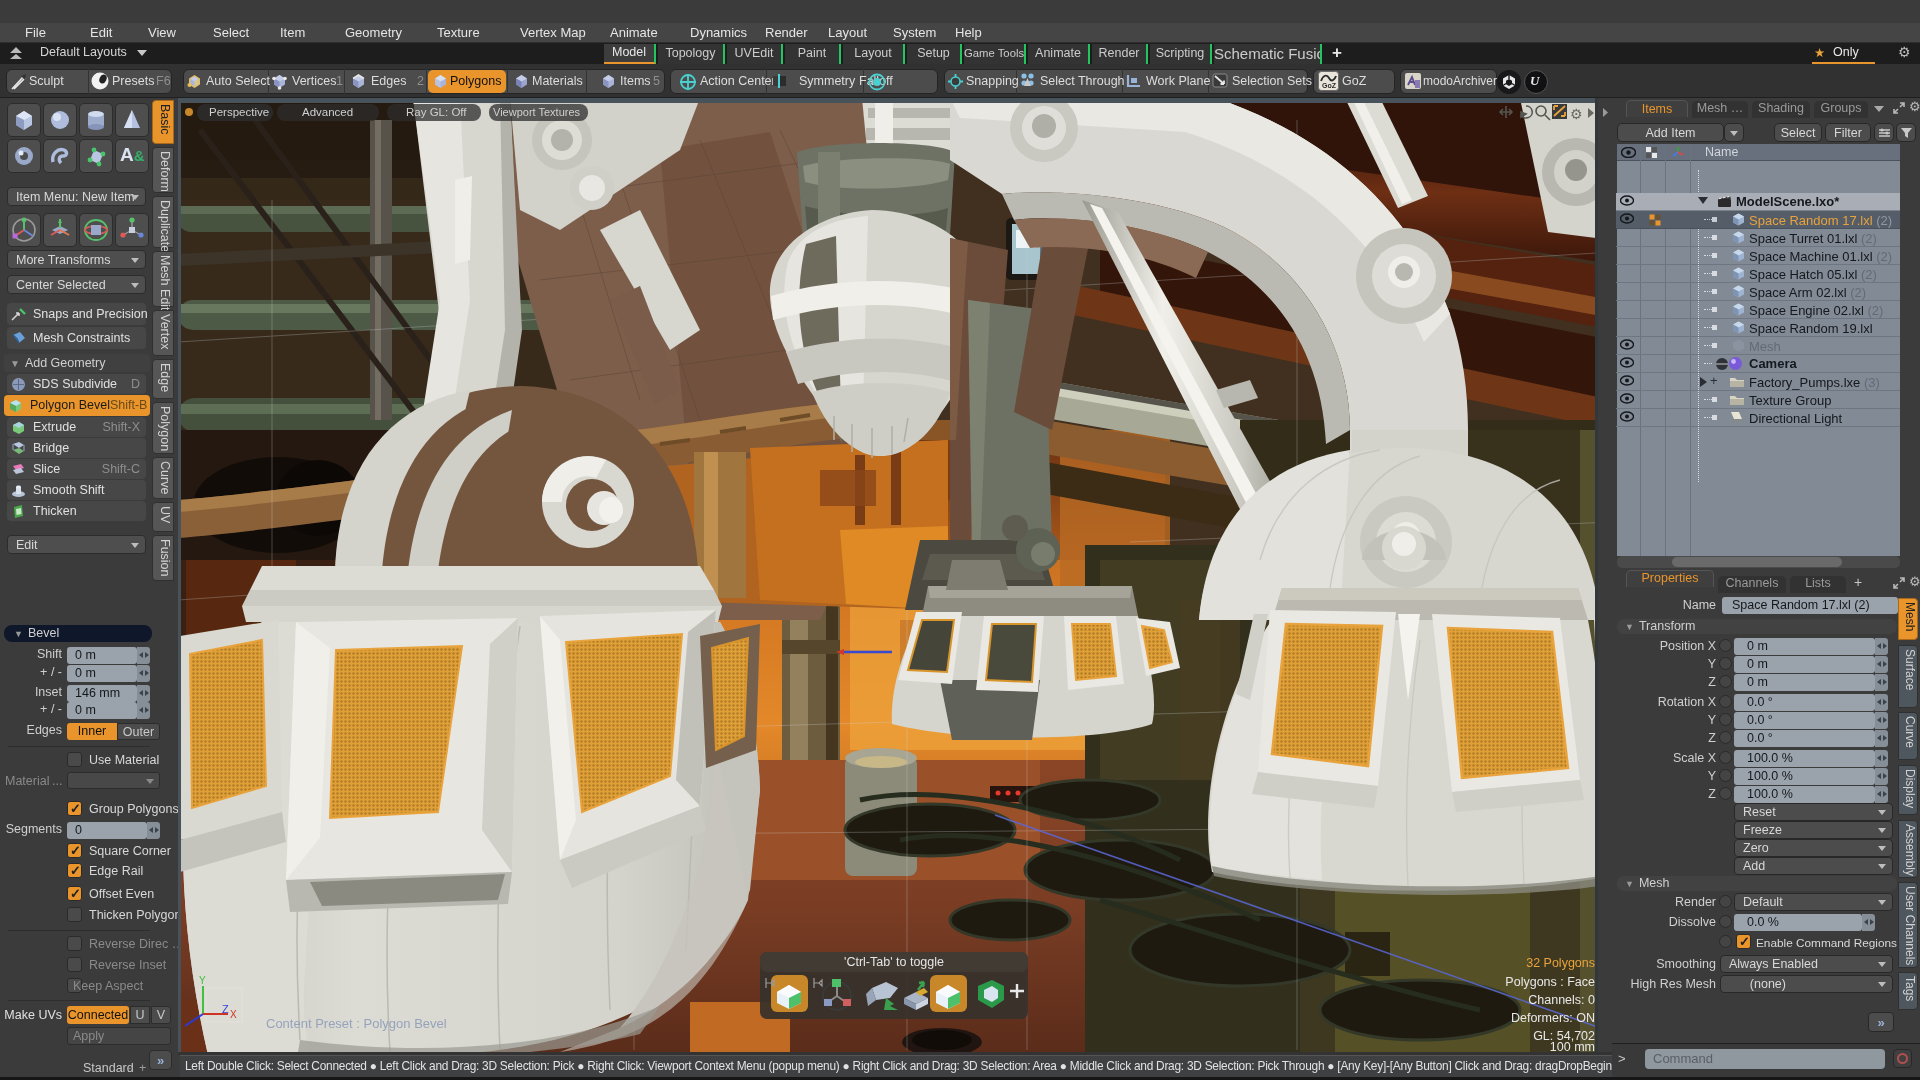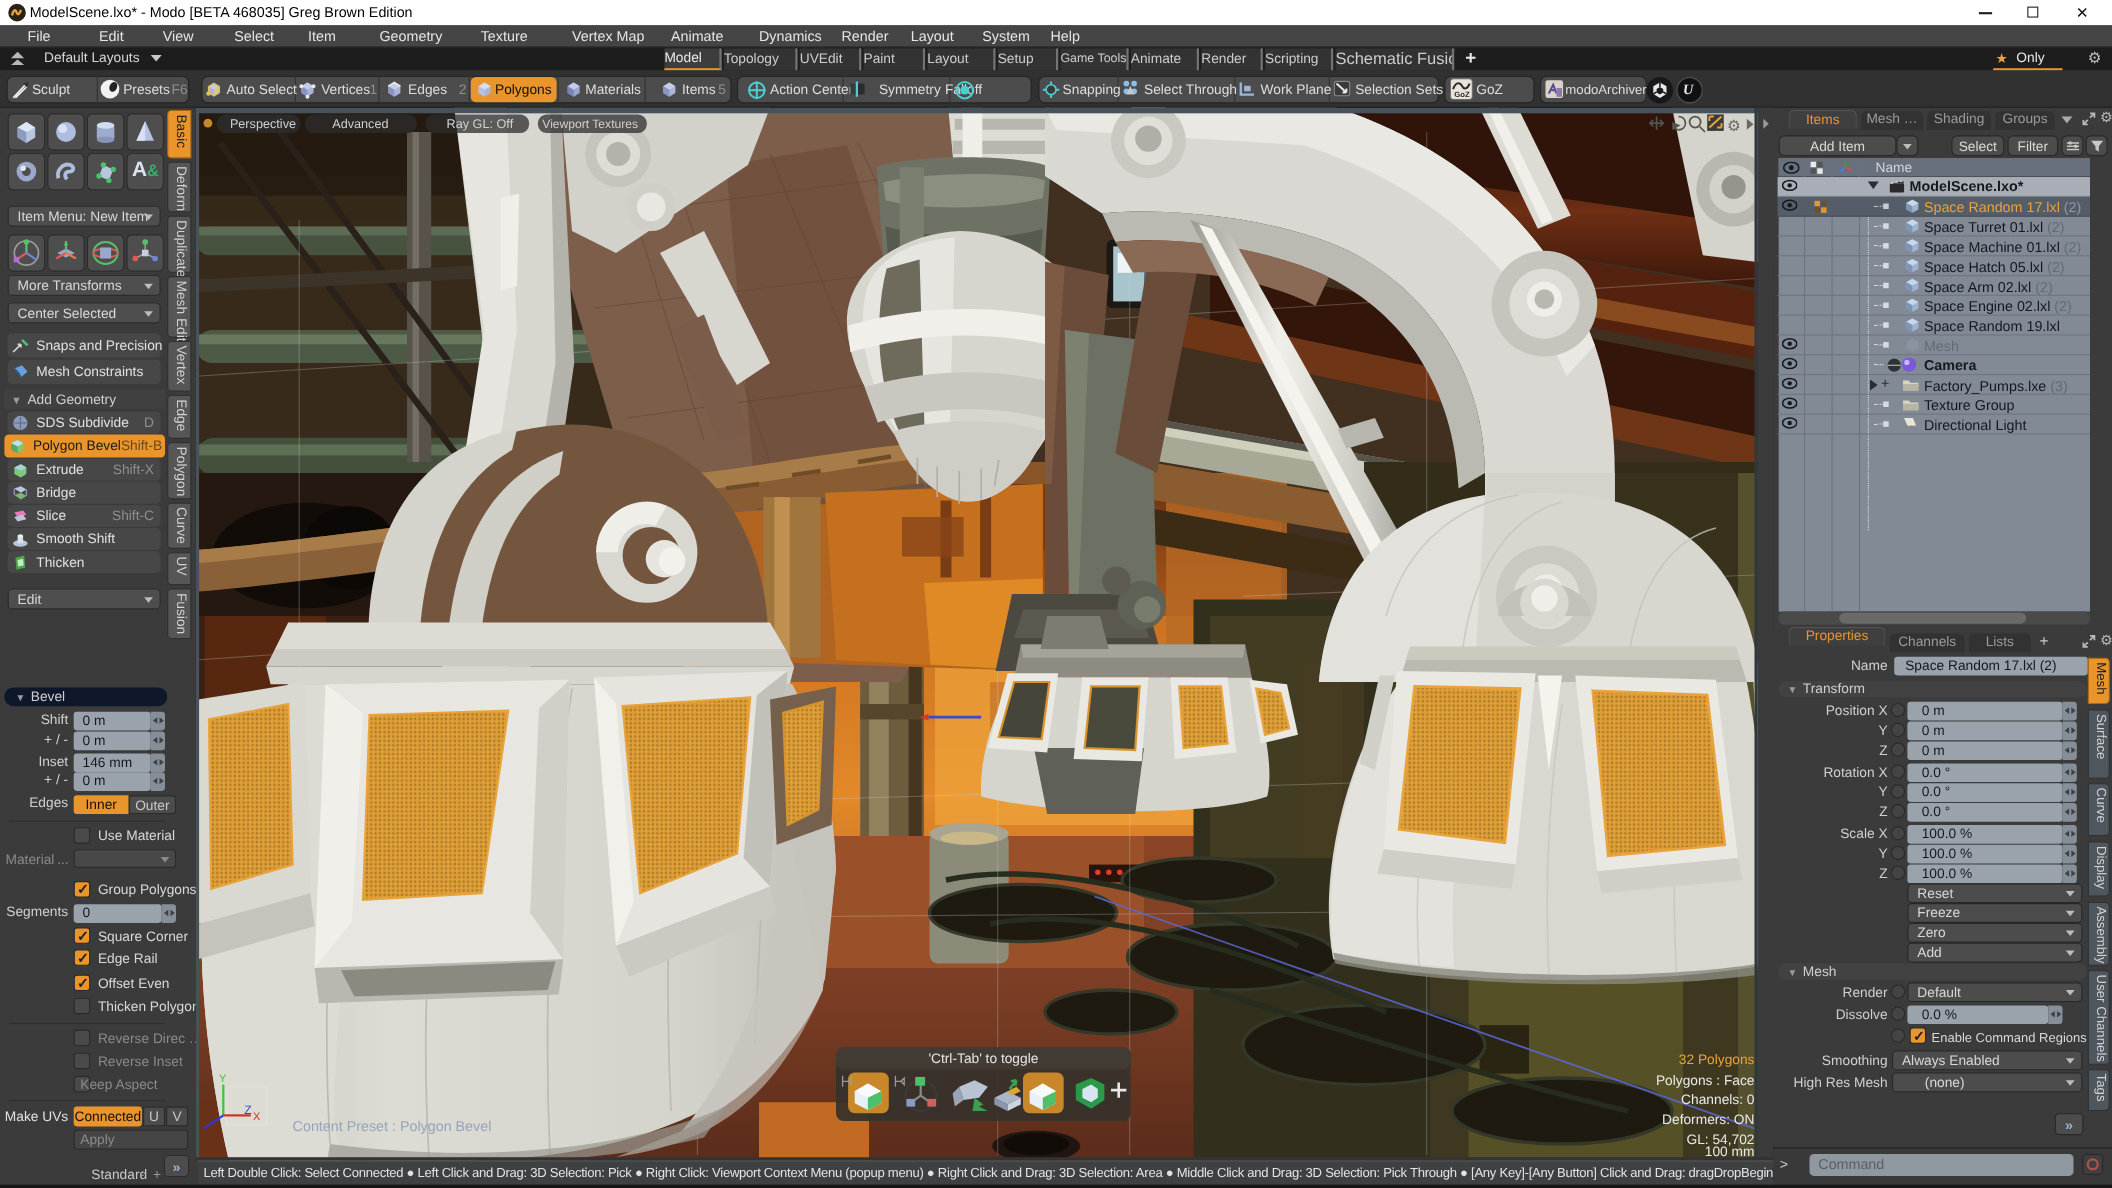--- a/index.html
+++ b/index.html
@@ -12,21 +12,21 @@
 #title { left:0; top:0; width:1920px; height:23px; background:#ffffff; color:#000; font-size:13px; }
 #title .txt { left:27px; top:3px; }
 .winbtn { top:4px; color:#111; font-size:13px; }
 
 
 #menu { left:0; top:23px; width:1920px; height:20px; background:#454545; border-bottom:1px solid #2e2e2e; color:#e5e5e5; font-size:13px; }
 #menu span { position:absolute; top:2px; }
 
 
 #tabrow { left:0; top:43px; width:1920px; height:21px; background:#1d1d1d; color:#d6d6d6; font-size:12.5px; }
-.ltab { position:absolute; top:1px; height:20px; background:#333333; border-right:2px solid #737373; text-align:left; line-height:19px; color:#cccccc; white-space:nowrap; overflow:hidden;}
+.ltab { position:absolute; top:1px; height:20px; background:#333333; border-right:2px solid #22c55e; text-align:center; line-height:19px; color:#cccccc; white-space:nowrap; overflow:hidden;}
 .ltab.act { background:#3d3d3d; border-bottom:2px solid #e9952c; color:#e8e8e8; height:20px; line-height:17px;}
 
 
 #toolbar { left:0; top:64px; width:1920px; height:34px; background:#313131; border-bottom:1px solid #1f1f1f;}
 .tgrp { position:absolute; top:5px; height:25px; background:#4c4c4c; border:1px solid #242424; border-radius:6px; }
 .tbtn { position:absolute; top:5px; height:25px; color:#dddddd; font-size:12.5px; line-height:24px; white-space:nowrap; }
 .tsep { position:absolute; top:5px; height:25px; width:1px; background:#333; }
 .kbd { color:#8f8f8f; }
 
 
@@ -46,48 +46,38 @@
 .flbl { position:absolute; color:#cfcfcf; font-size:12.5px; text-align:right; }
 .spin { position:absolute; width:13px; height:17px; background:#868f98; border-radius:0 3px 3px 0; }
 .spin:before{ content:""; position:absolute; left:2px; top:5px; border-top:3.5px solid transparent; border-bottom:3.5px solid transparent; border-right:4px solid #3c4248;}
 .spin:after{ content:""; position:absolute; right:1px; top:5px; border-top:3.5px solid transparent; border-bottom:3.5px solid transparent; border-left:4px solid #3c4248;}
 
 
 #rightpanel { left:1612px; top:98px; width:308px; height:982px; background:#3b3b3b; font-size:12.5px;}
 .itab { position:absolute; height:17px; border-radius:5px 5px 0 0; background:#323232; color:#9a9a9a; text-align:center; }
 .itab.act { background:#3f3f3f; color:#e9952c; border:1px solid #555; border-bottom:none;}
 .rbtn { position:absolute; height:19px; background:#4c4c4c; border:1px solid #282828; border-radius:5px; color:#d8d8d8; text-align:center; }
-.irow { position:absolute; left:4px; width:284px; height:17.6px; color:#15181c; font-size:12.5px; }
+.irow { position:absolute; left:4px; width:284px; height:17.6px; color:#15181c; font-size:12.5px;margin-top:32px; }
 .eye { position:absolute; left:4px; top:2px; width:14px; height:11px; }
 .pfld { position:absolute; height:17px; background:#9aa3ac; border-radius:3px; color:#15181b; font-size:12.5px; line-height:17px; }
 .plbl { position:absolute; color:#cfcfcf; font-size:12.5px; text-align:right; }
 .pdrop { position:absolute; height:18px; background:#4c4c4c; border:1px solid #282828; border-radius:4px; color:#d8d8d8; font-size:12.5px; line-height:17px; padding-left:8px;}
 .pdrop .arr { position:absolute; right:6px; top:6px; width:0; height:0; border-left:4px solid transparent; border-right:4px solid transparent; border-top:5px solid #bdbdbd;}
 .circ { position:absolute; width:13px; height:13px; border-radius:50%; background:#444; border:1px solid #2a2a2a; }
 .rvtab { position:absolute; left:286px; width:20px; background:#4e565e; border:1px solid #303030; border-radius:0 4px 4px 0; color:#d2d2d2; font-size:12px; }
 .rvtab span { position:absolute; left:3px; top:3px; transform-origin:0 0; transform:rotate(90deg) translate(0,-15px); white-space:nowrap;}
 
 
 #statusbar { left:180px; top:1055px; width:1432px; height:22px; background:#3e4042; color:#e2e2e2; font-size:11.9px; letter-spacing:-0.25px; line-height:21px; border-top:1px solid #555;}
 #bottomstrip { left:0px; top:1077px; width:1920px; height:3px; background:#161616; }
 </style>
 </head>
 <body>
 <div id="root">
 
-<div id="title" class="abs">
-  <svg class="abs" style="left:7px;top:3px" width="17" height="17" viewBox="0 0 17 17">
-        <circle cx="8.5" cy="8.5" r="8" fill="#2a2118"></circle>
-        <path d="M4 11 C5 6 7 5 8 8 C9 11 11 10 12 6" stroke="#e8a33c" stroke-width="2.2" fill="none"></path>
-      </svg>
-  <span class="abs txt">ModelScene.lxo* - Modo [BETA 468035] Greg Brown Edition</span>
-  <span class="abs" style="left:1799px;top:11px;width:12px;height:2px;background:#222"></span>
-  <span class="abs" style="left:1843px;top:6px;width:10px;height:10px;border:1.6px solid #222"></span>
-  <span class="abs winbtn" style="left:1887px;top:3px;font-size:14px">✕</span>
-</div>
 
 <div id="menu" class="abs">
   <span style="left:25px">File</span>
       <span style="left:90px">Edit</span>
       <span style="left:148px">View</span>
       <span style="left:213px">Select</span>
       <span style="left:280px">Item</span>
       <span style="left:345px">Geometry</span>
       <span style="left:437px">Texture</span>
       <span style="left:520px">Vertex Map</span>

